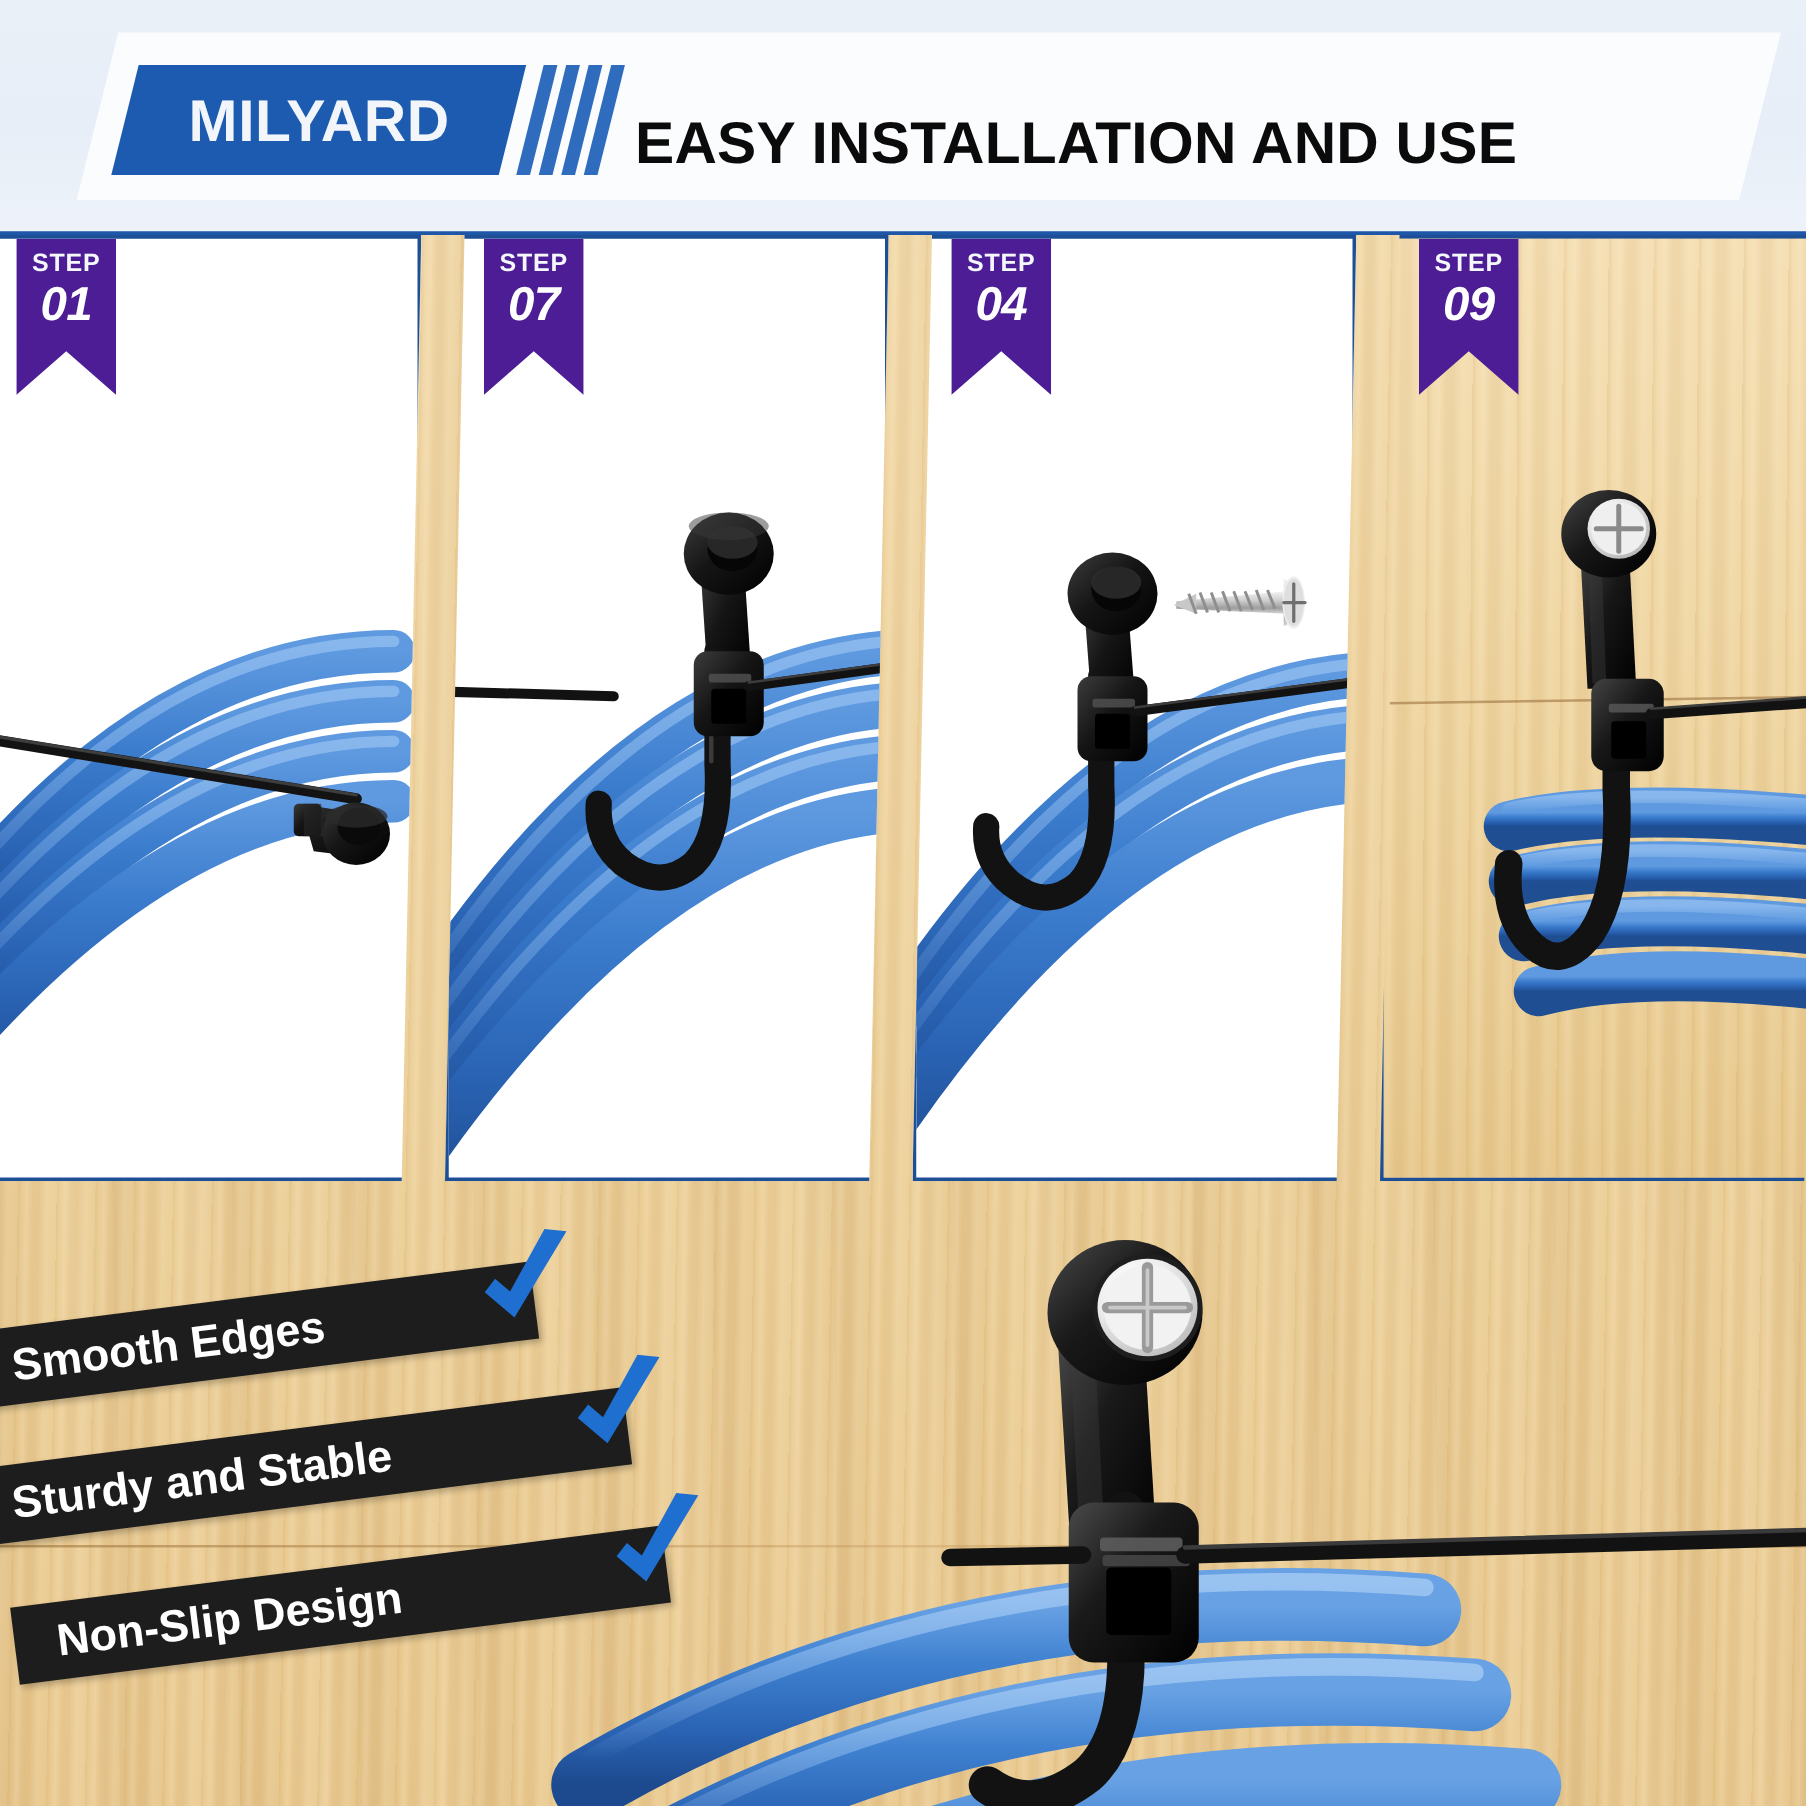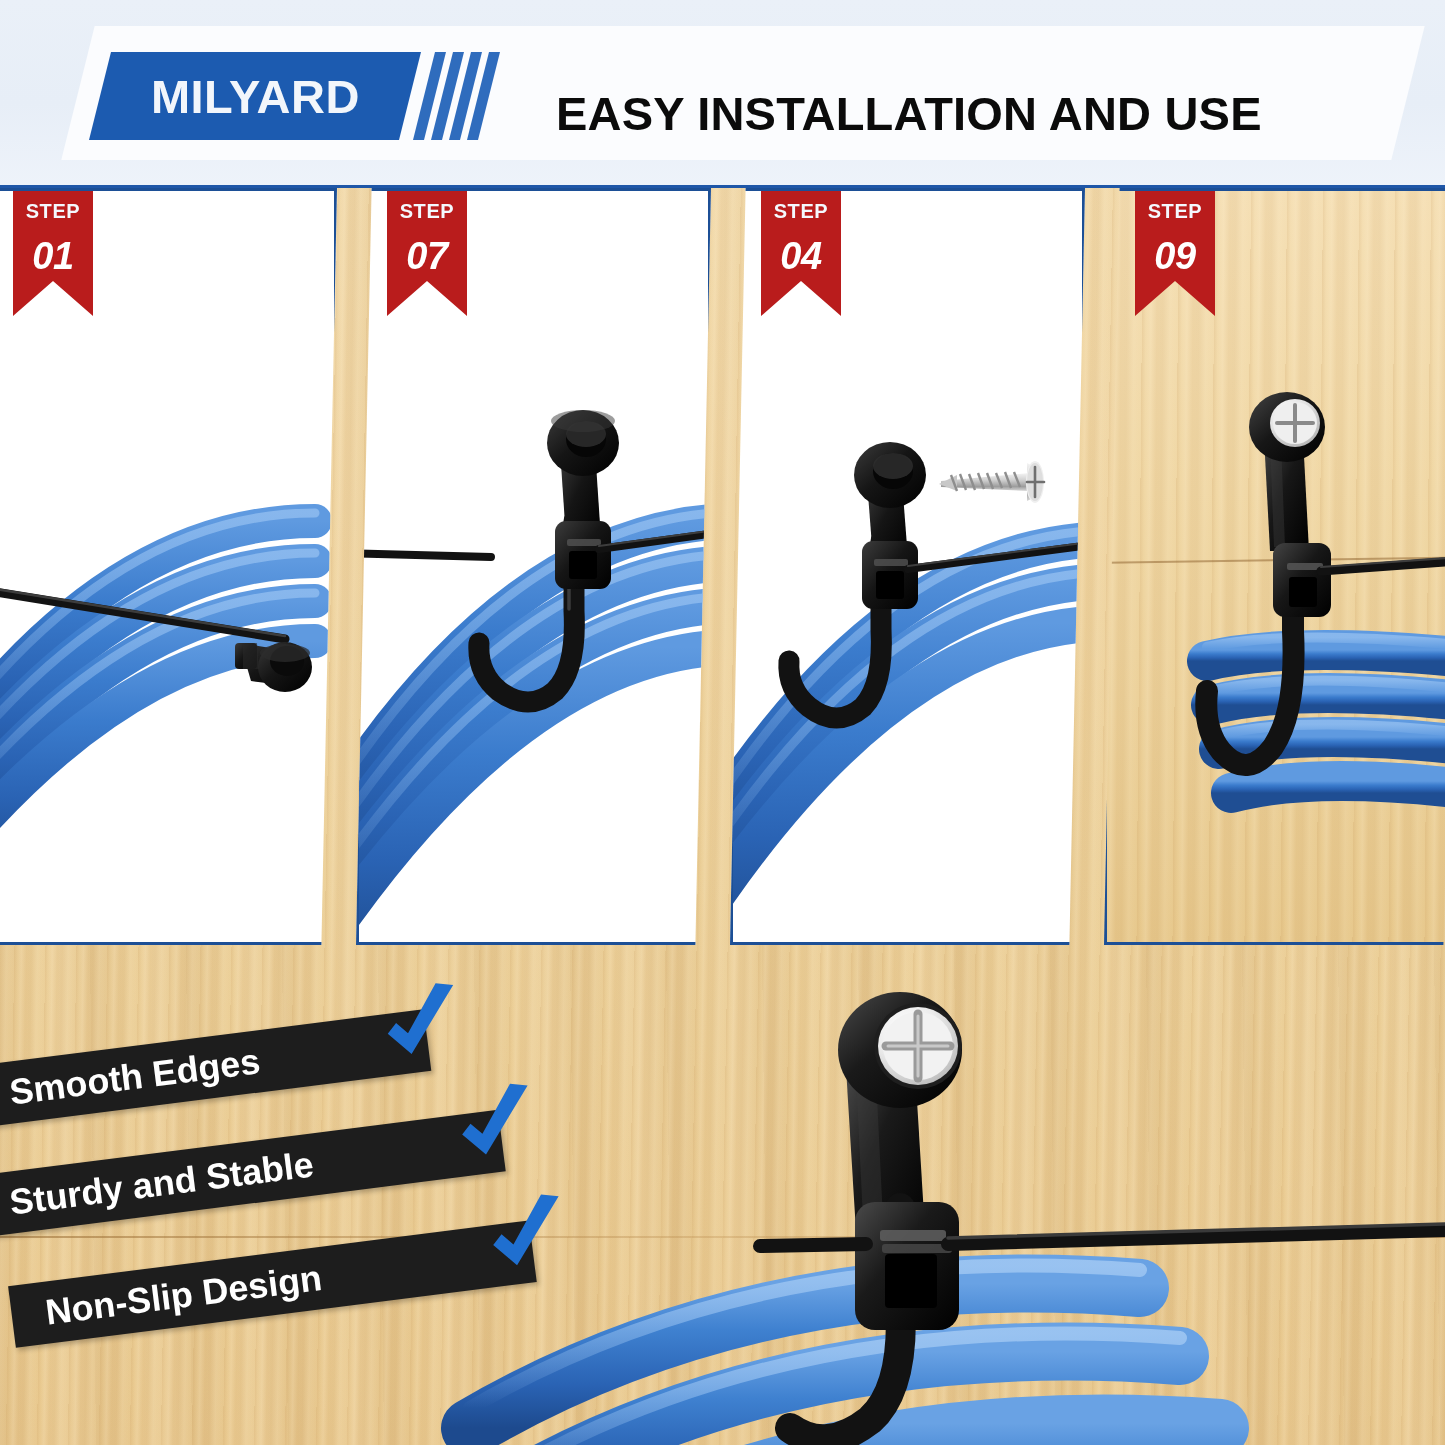--- a/index.html
+++ b/index.html
@@ -61,21 +61,20 @@
   }
   .logo-stripe {
     position:absolute; top:52px; width:11px; height:88px;
     background:#2f6cbd; transform:skewX(-14deg);
   }
   .hdr-title {
     position:absolute; left:508px; top:86px;
     font-size:47px; font-weight:bold; color:#0b0b0b;
     letter-spacing:0.2px; white-space:nowrap;
     font-family:"Liberation Sans", sans-serif;
-    margin-left:48px;
   }
 
   
   .panels { position:absolute; left:0; top:188px; width:1445px; height:770px; }
 
   .panel {
     position:absolute; top:0; width:355px; height:757px;
     background:#ffffff;
     border:3px solid #1c4f96;
     clip-path: polygon(4.4% 0, 100% 0, 95.6% 100%, 0% 100%);
@@ -93,33 +92,33 @@
         rgba(255,242,214,0.18) 9px, rgba(190,142,80,0.09) 15px,
         rgba(165,115,55,0.07) 21px, rgba(255,246,224,0.1) 28px,
         rgba(190,142,80,0) 36px),
       linear-gradient(180deg,#f5dfb4 0%, #f0d7a4 40%, #ebcf97 75%, #e7c88c 100%);
   }
   .panel-inner { position:absolute; inset:0; overflow:hidden; }
 
   
   .ribbon {
     position:absolute; top:0; width:80px; height:125px;
-    background:#b91c1c;
+    background:#4c1d95;
     clip-path: polygon(0 0, 100% 0, 100% 100%, 50% 72%, 0 100%);
     display:flex; flex-direction:column; align-items:center;
     padding-top:10px;
     filter:drop-shadow(1px 2px 1px rgba(0,0,0,0.12));
   }
   .ribbon .r-step {
     color:#f4f8fd; font-size:20px; font-weight:bold; letter-spacing:0.6px;
     line-height:1;
   }
   .ribbon .r-num {
     color:#ffffff; font-size:38px; font-weight:bold; font-style:italic;
-    line-height:1; margin-top:16px; letter-spacing:-0.5px;
+    line-height:1; margin-top:4px; letter-spacing:-0.5px;
   }
 
   
   .hero { position:absolute; left:0; top:958px; width:1445px; height:487px; }
 
   
   .feat {
     position:absolute;
     height:62px;
     background:#1d1d1d;

